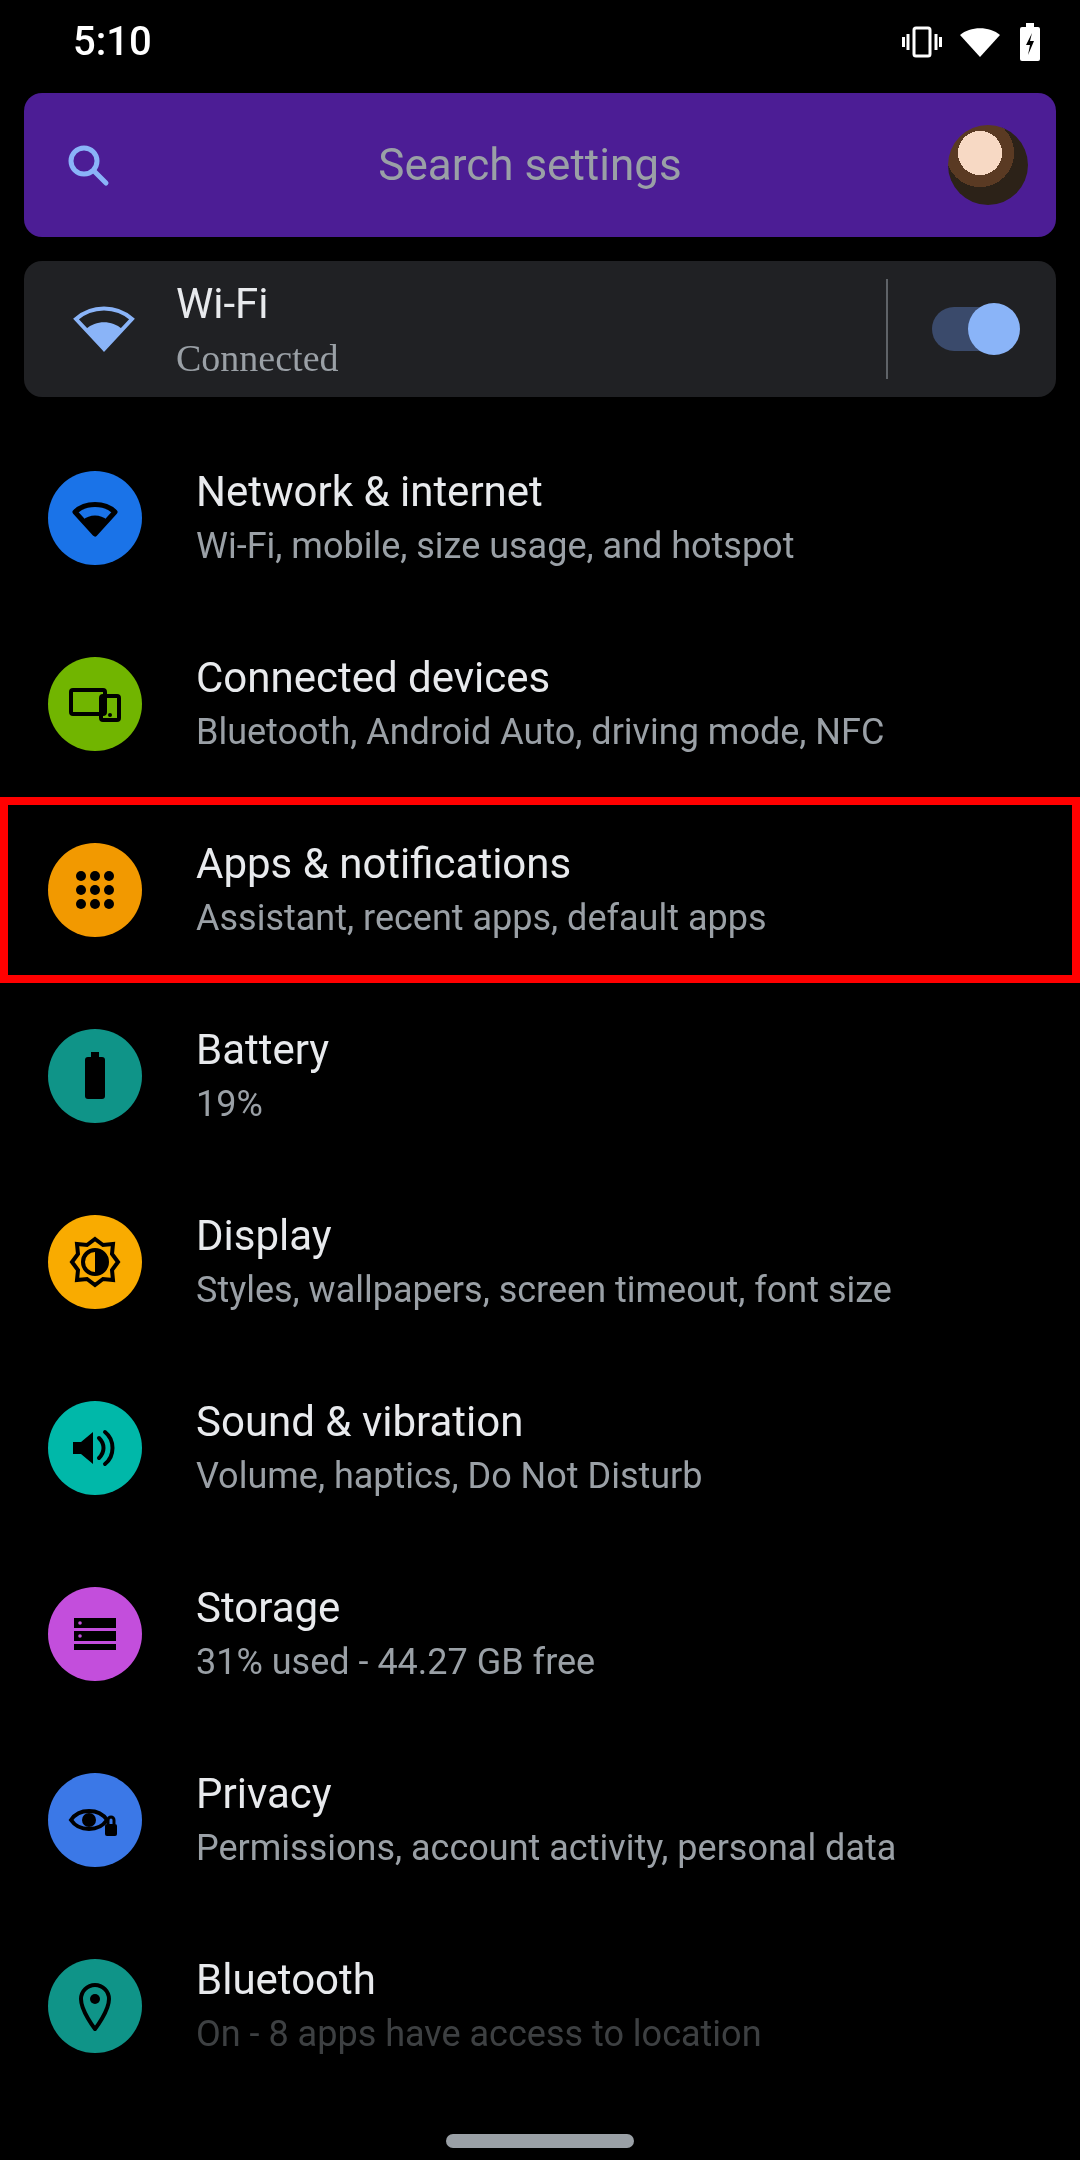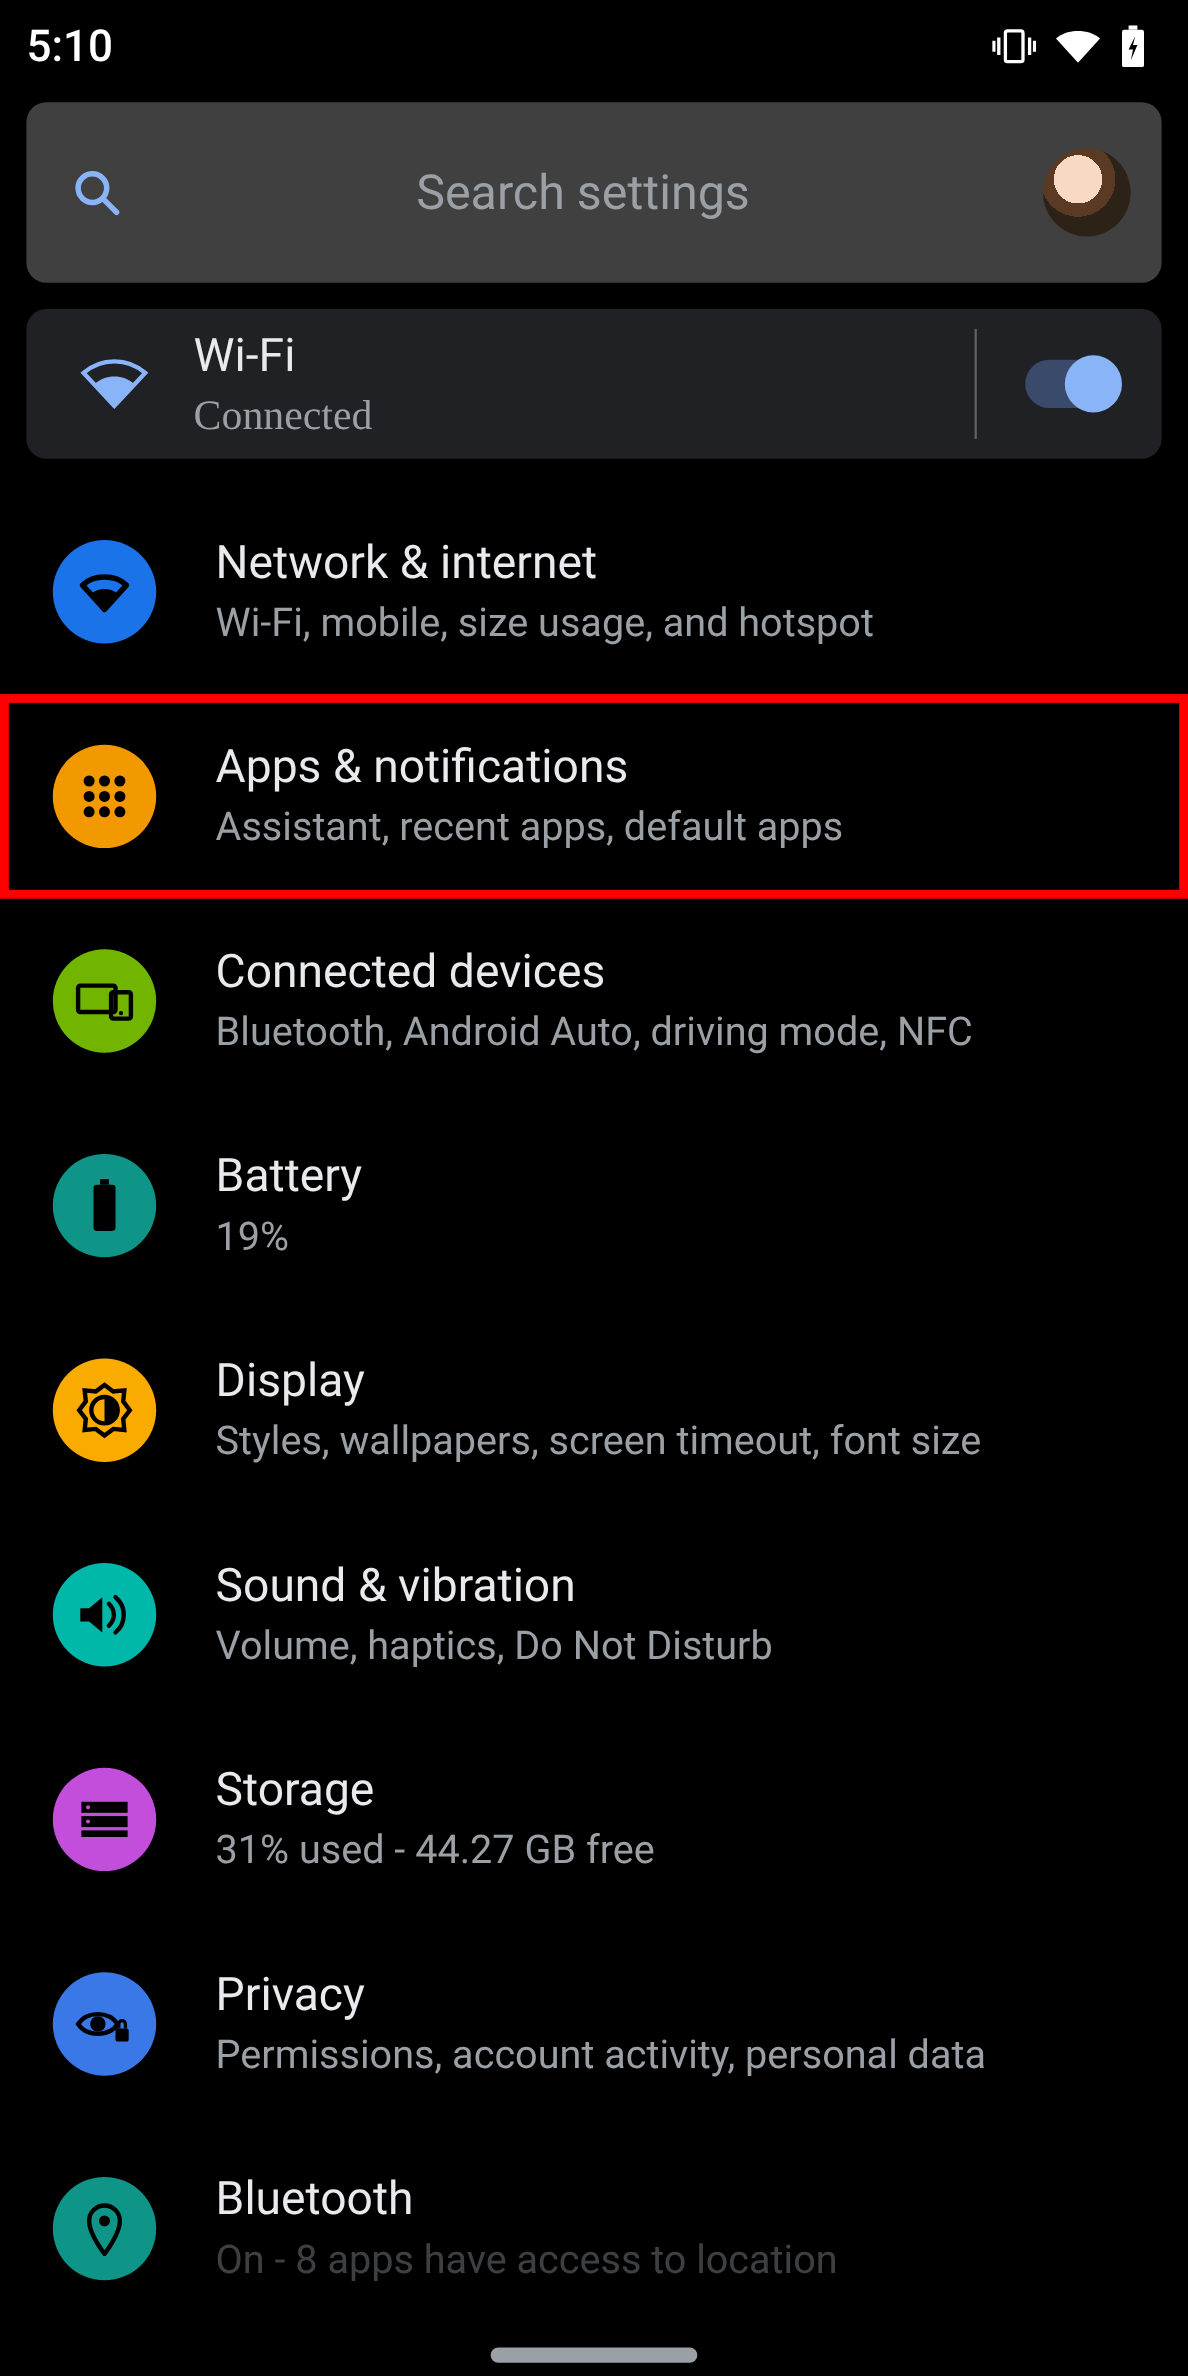--- a/index.html
+++ b/index.html
@@ -14,38 +14,39 @@
   .phone {
     width: 1080px;
     height: 2160px;
     position: relative;
   }
   
   .status-bar {
     display: flex;
     align-items: center;
     justify-content: space-between;
-    padding: 18px 38px 12px 24px;
+    padding: 18px 38px 12px 48px;
+    margin-left: 25px;
   }
   .status-time {
     font-size: 40px;
     font-weight: 500;
     color: #fff;
   }
   .status-icons {
     display: flex;
     align-items: center;
     gap: 16px;
   }
   .status-icons svg { display: block; }
   
   .search-card {
     margin: 16px 24px 0 24px;
-    height: 164px;
-    background: #404040;
+    height: 144px;
+    background: #4c1d95;
     border-radius: 18px;
     display: flex;
     align-items: center;
     padding: 0 28px;
   }
   .search-icon-wrap {
     width: 72px;
     display: flex;
     justify-content: center;
   }
@@ -232,20 +233,34 @@
     <div class="list-item">
       <div class="icon-badge" style="background:#1a73e8">
         <svg width="52" height="40" viewBox="0 0 52 40">
           <path d="M26 36 C26 36 6 14 6 14 C16 4 36 4 46 14 Z" fill="none" stroke="#000" stroke-width="5" stroke-linejoin="round"></path>
           <path d="M26 36 L14 22 C20 16 32 16 38 22 Z" fill="#000"></path>
         </svg>
       </div>
       <div class="item-text">
         <div class="item-title">Network &amp; internet</div>
         <div class="item-sub">Wi-Fi, mobile, size usage, and hotspot</div>
+      </div>
+    </div>
+
+    <div class="list-item">
+      <div class="icon-badge" style="background:#71b500">
+        <svg width="56" height="40" viewBox="0 0 56 40">
+          <rect x="4" y="6" width="34" height="24" rx="2" fill="none" stroke="#000" stroke-width="4"></rect>
+          <rect x="34" y="12" width="18" height="24" rx="2" fill="none" stroke="#000" stroke-width="4"></rect>
+          <circle cx="43" cy="31" r="2" fill="#000"></circle>
+        </svg>
+      </div>
+      <div class="item-text">
+        <div class="item-title">Connected devices</div>
+        <div class="item-sub">Bluetooth, Android Auto, driving mode, NFC</div>
       </div>
     </div>
 
     <div class="list-item highlighted">
       <div class="icon-badge" style="background:#f29900">
         <svg width="46" height="46" viewBox="0 0 46 46">
           <circle cx="9" cy="9" r="5" fill="#000"></circle>
           <circle cx="23" cy="9" r="5" fill="#000"></circle>
           <circle cx="37" cy="9" r="5" fill="#000"></circle>
           <circle cx="9" cy="23" r="5" fill="#000"></circle>
@@ -256,34 +271,20 @@
           <circle cx="37" cy="37" r="5" fill="#000"></circle>
         </svg>
       </div>
       <div class="item-text">
         <div class="item-title">Apps &amp; notifications</div>
         <div class="item-sub">Assistant, recent apps, default apps</div>
       </div>
     </div>
 
     <div class="list-item">
-      <div class="icon-badge" style="background:#71b500">
-        <svg width="56" height="40" viewBox="0 0 56 40">
-          <rect x="4" y="6" width="34" height="24" rx="2" fill="none" stroke="#000" stroke-width="4"></rect>
-          <rect x="34" y="12" width="18" height="24" rx="2" fill="none" stroke="#000" stroke-width="4"></rect>
-          <circle cx="43" cy="31" r="2" fill="#000"></circle>
-        </svg>
-      </div>
-      <div class="item-text">
-        <div class="item-title">Connected devices</div>
-        <div class="item-sub">Bluetooth, Android Auto, driving mode, NFC</div>
-      </div>
-    </div>
-
-    <div class="list-item">
       <div class="icon-badge" style="background:#0f9488">
         <svg width="28" height="52" viewBox="0 0 28 52">
           <rect x="10" y="2" width="8" height="5" fill="#000"></rect>
           <rect x="4" y="7" width="20" height="42" rx="3" fill="#000"></rect>
         </svg>
       </div>
       <div class="item-text">
         <div class="item-title">Battery</div>
         <div class="item-sub">19%</div>
       </div>

